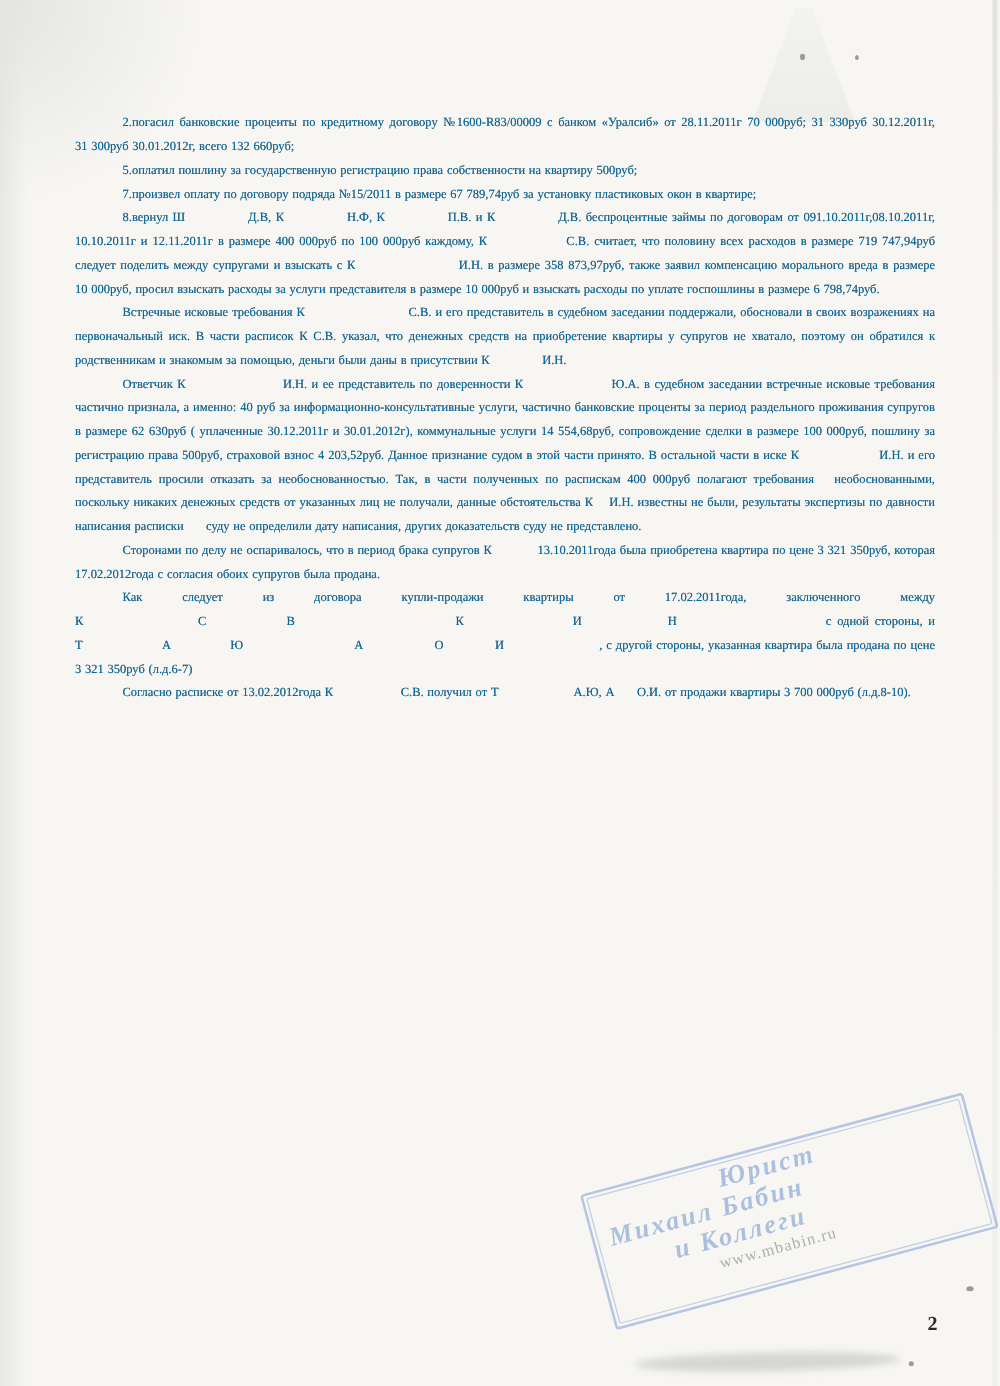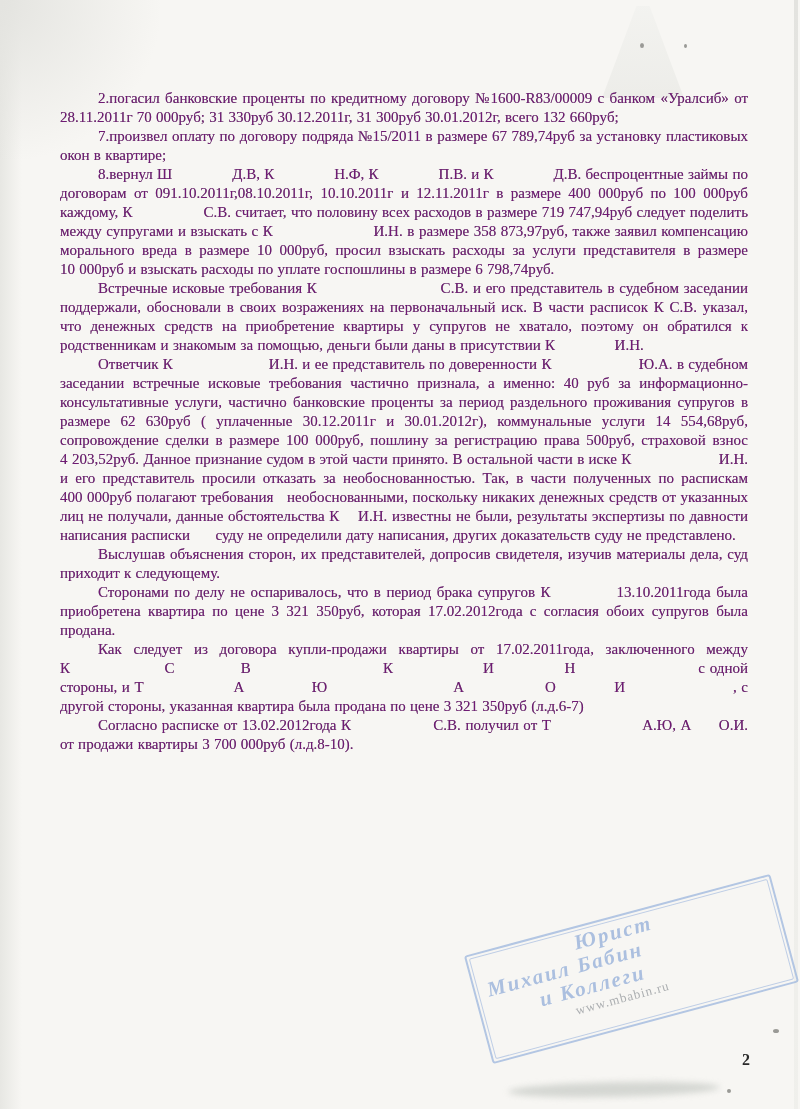--- a/index.html
+++ b/index.html
@@ -44,23 +44,23 @@
     filter: blur(3px); opacity: .65; transform: rotate(-1.2deg);
     z-index: 3;
   }
 
   
   .text-block {
     position: absolute; left: 60px; top: 89px; width: 688px;
     z-index: 2;
   }
   .para {
-    font-size: 15px;
+    font-size: 10px;
     line-height: 19px;
-    color: #701a75;
+    color: #0369a1;
     text-align: justify;
     text-indent: 38px;
     word-spacing: .5px;
     text-shadow: 0 0 .4px rgba(36,36,36,.55);
   }
 
   .page-number {
     position: absolute; left: 742px; top: 1051px;
     font-size: 16px; font-weight: bold; color: #2a2a2a;
     z-index: 3;
@@ -111,23 +111,23 @@
   <div class="stamp-text">
     <div class="stamp-title">Юрист</div>
     <div class="stamp-name">Михаил Бабин</div>
     <div class="stamp-suffix">и Коллеги</div>
     <div class="stamp-url">www.mbabin.ru</div>
   </div>
 </div>
 
 <div class="text-block">
     <div class="para">2.погасил банковские проценты по кредитному договору №1600-R83/00009 с банком «Уралсиб» от 28.11.2011г 70&nbsp;000руб; 31&nbsp;330руб 30.12.2011г, 31&nbsp;300руб 30.01.2012г, всего 132&nbsp;660руб;</div>
+    <div class="para">5.оплатил пошлину за государственную регистрацию права собственности на квартиру 500руб;</div>
     <div class="para">7.произвел оплату по договору подряда №15/2011 в размере 67&nbsp;789,74руб за установку пластиковых окон в квартире;</div>
     <div class="para">8.вернул Ш&nbsp;&nbsp;&nbsp;&nbsp;&nbsp;&nbsp;&nbsp;&nbsp;&nbsp;&nbsp;&nbsp;&nbsp;&nbsp;&nbsp;Д.В, К&nbsp;&nbsp;&nbsp;&nbsp;&nbsp;&nbsp;&nbsp;&nbsp;&nbsp;&nbsp;&nbsp;&nbsp;&nbsp;&nbsp;Н.Ф, К&nbsp;&nbsp;&nbsp;&nbsp;&nbsp;&nbsp;&nbsp;&nbsp;&nbsp;&nbsp;&nbsp;&nbsp;&nbsp;&nbsp;П.В. и К&nbsp;&nbsp;&nbsp;&nbsp;&nbsp;&nbsp;&nbsp;&nbsp;&nbsp;&nbsp;&nbsp;&nbsp;&nbsp;&nbsp;Д.В. беспроцентные займы по договорам от 091.10.2011г,08.10.2011г, 10.10.2011г и 12.11.2011г в размере 400&nbsp;000руб по 100&nbsp;000руб каждому, К&nbsp;&nbsp;&nbsp;&nbsp;&nbsp;&nbsp;&nbsp;&nbsp;&nbsp;&nbsp;&nbsp;&nbsp;&nbsp;&nbsp;&nbsp;&nbsp;С.В. считает, что половину всех расходов в размере 719&nbsp;747,94руб следует поделить между супругами и взыскать с К&nbsp;&nbsp;&nbsp;&nbsp;&nbsp;&nbsp;&nbsp;&nbsp;&nbsp;&nbsp;&nbsp;&nbsp;&nbsp;&nbsp;&nbsp;&nbsp;&nbsp;&nbsp;&nbsp;&nbsp;&nbsp;&nbsp;И.Н. в размере 358&nbsp;873,97руб, также заявил компенсацию морального вреда в размере 10&nbsp;000руб, просил взыскать расходы за услуги представителя в размере 10&nbsp;000руб и взыскать расходы по уплате госпошлины в размере 6&nbsp;798,74руб.</div>
     <div class="para">Встречные исковые требования К&nbsp;&nbsp;&nbsp;&nbsp;&nbsp;&nbsp;&nbsp;&nbsp;&nbsp;&nbsp;&nbsp;&nbsp;&nbsp;&nbsp;&nbsp;&nbsp;&nbsp;&nbsp;&nbsp;&nbsp;&nbsp;&nbsp;&nbsp;&nbsp;&nbsp;&nbsp;С.В. и его представитель в судебном заседании поддержали, обосновали в своих возражениях на первоначальный иск. В части расписок К С.В. указал, что денежных средств на приобретение квартиры у супругов не хватало, поэтому он обратился к родственникам и знакомым за помощью, деньги были даны в присутствии К&nbsp;&nbsp;&nbsp;&nbsp;&nbsp;&nbsp;&nbsp;&nbsp;&nbsp;&nbsp;&nbsp;&nbsp;&nbsp;&nbsp;И.Н.</div>
     <div class="para">Ответчик К&nbsp;&nbsp;&nbsp;&nbsp;&nbsp;&nbsp;&nbsp;&nbsp;&nbsp;&nbsp;&nbsp;&nbsp;&nbsp;&nbsp;&nbsp;&nbsp;&nbsp;&nbsp;&nbsp;&nbsp;&nbsp;&nbsp;И.Н. и ее представитель по доверенности К&nbsp;&nbsp;&nbsp;&nbsp;&nbsp;&nbsp;&nbsp;&nbsp;&nbsp;&nbsp;&nbsp;&nbsp;&nbsp;&nbsp;&nbsp;&nbsp;&nbsp;&nbsp;&nbsp;&nbsp;Ю.А. в судебном заседании встречные исковые требования частично признала, а именно: 40 руб за информационно-консультативные услуги, частично банковские проценты за период раздельного проживания супругов в размере 62&nbsp;630руб ( уплаченные 30.12.2011г и 30.01.2012г), коммунальные услуги 14&nbsp;554,68руб, сопровождение сделки в размере 100&nbsp;000руб, пошлину за регистрацию права 500руб, страховой взнос 4&nbsp;203,52руб. Данное признание судом в этой части принято. В остальной части в иске К&nbsp;&nbsp;&nbsp;&nbsp;&nbsp;&nbsp;&nbsp;&nbsp;&nbsp;&nbsp;&nbsp;&nbsp;&nbsp;&nbsp;&nbsp;&nbsp;&nbsp;&nbsp;&nbsp;&nbsp;И.Н. и его представитель просили отказать за необоснованностью. Так, в части полученных по распискам 400&nbsp;000руб полагают требования&nbsp;&nbsp;&nbsp;необоснованными, поскольку никаких денежных средств от указанных лиц не получали, данные обстоятельства К&nbsp;&nbsp;&nbsp;&nbsp;И.Н. известны не были, результаты экспертизы по давности написания расписки&nbsp;&nbsp;&nbsp;&nbsp;&nbsp;&nbsp;суду не определили дату написания, других доказательств суду не представлено.</div>
-    <div class="para">Выслушав объяснения сторон, их представителей, допросив свидетеля, изучив материалы дела, суд приходит к следующему.</div>
     <div class="para">Сторонами по делу не оспаривалось, что в период брака супругов К&nbsp;&nbsp;&nbsp;&nbsp;&nbsp;&nbsp;&nbsp;&nbsp;&nbsp;&nbsp;&nbsp;&nbsp;13.10.2011года была приобретена квартира по цене 3&nbsp;321&nbsp;350руб, которая 17.02.2012года с согласия обоих супругов была продана.</div>
     <div class="para">Как следует из договора купли-продажи квартиры от 17.02.2011года, заключенного между К&nbsp;&nbsp;&nbsp;&nbsp;&nbsp;&nbsp;&nbsp;&nbsp;&nbsp;&nbsp;&nbsp;&nbsp;&nbsp;&nbsp;&nbsp;&nbsp;&nbsp;&nbsp;&nbsp;&nbsp;С&nbsp;&nbsp;&nbsp;&nbsp;&nbsp;&nbsp;&nbsp;&nbsp;&nbsp;&nbsp;&nbsp;&nbsp;&nbsp;&nbsp;В&nbsp;&nbsp;&nbsp;&nbsp;&nbsp;&nbsp;&nbsp;&nbsp;&nbsp;&nbsp;&nbsp;&nbsp;&nbsp;&nbsp;&nbsp;&nbsp;&nbsp;&nbsp;&nbsp;&nbsp;&nbsp;&nbsp;&nbsp;&nbsp;&nbsp;&nbsp;&nbsp;&nbsp;К&nbsp;&nbsp;&nbsp;&nbsp;&nbsp;&nbsp;&nbsp;&nbsp;&nbsp;&nbsp;&nbsp;&nbsp;&nbsp;&nbsp;&nbsp;&nbsp;&nbsp;&nbsp;&nbsp;И&nbsp;&nbsp;&nbsp;&nbsp;&nbsp;&nbsp;&nbsp;&nbsp;&nbsp;&nbsp;&nbsp;&nbsp;&nbsp;&nbsp;&nbsp;Н&nbsp;&nbsp;&nbsp;&nbsp;&nbsp;&nbsp;&nbsp;&nbsp;&nbsp;&nbsp;&nbsp;&nbsp;&nbsp;&nbsp;&nbsp;&nbsp;&nbsp;&nbsp;&nbsp;&nbsp;&nbsp;&nbsp;&nbsp;&nbsp;&nbsp;&nbsp;с одной стороны, и Т&nbsp;&nbsp;&nbsp;&nbsp;&nbsp;&nbsp;&nbsp;&nbsp;&nbsp;&nbsp;&nbsp;&nbsp;&nbsp;&nbsp;&nbsp;&nbsp;&nbsp;&nbsp;&nbsp;&nbsp;А&nbsp;&nbsp;&nbsp;&nbsp;&nbsp;&nbsp;&nbsp;&nbsp;&nbsp;&nbsp;&nbsp;&nbsp;&nbsp;&nbsp;&nbsp;Ю&nbsp;&nbsp;&nbsp;&nbsp;&nbsp;&nbsp;&nbsp;&nbsp;&nbsp;&nbsp;&nbsp;&nbsp;&nbsp;&nbsp;&nbsp;&nbsp;&nbsp;&nbsp;&nbsp;&nbsp;&nbsp;&nbsp;&nbsp;&nbsp;&nbsp;&nbsp;&nbsp;&nbsp;А&nbsp;&nbsp;&nbsp;&nbsp;&nbsp;&nbsp;&nbsp;&nbsp;&nbsp;&nbsp;&nbsp;&nbsp;&nbsp;&nbsp;&nbsp;&nbsp;&nbsp;&nbsp;О&nbsp;&nbsp;&nbsp;&nbsp;&nbsp;&nbsp;&nbsp;&nbsp;&nbsp;&nbsp;&nbsp;&nbsp;&nbsp;И&nbsp;&nbsp;&nbsp;&nbsp;&nbsp;&nbsp;&nbsp;&nbsp;&nbsp;&nbsp;&nbsp;&nbsp;&nbsp;&nbsp;&nbsp;&nbsp;&nbsp;&nbsp;&nbsp;&nbsp;&nbsp;&nbsp;&nbsp;&nbsp;, с другой стороны, указанная квартира была продана по цене 3&nbsp;321&nbsp;350руб (л.д.6-7)</div>
     <div class="para">Согласно расписке от 13.02.2012года К&nbsp;&nbsp;&nbsp;&nbsp;&nbsp;&nbsp;&nbsp;&nbsp;&nbsp;&nbsp;&nbsp;&nbsp;&nbsp;&nbsp;&nbsp;&nbsp;&nbsp;&nbsp;С.В. получил от Т&nbsp;&nbsp;&nbsp;&nbsp;&nbsp;&nbsp;&nbsp;&nbsp;&nbsp;&nbsp;&nbsp;&nbsp;&nbsp;&nbsp;&nbsp;&nbsp;&nbsp;&nbsp;&nbsp;&nbsp;А.Ю, А&nbsp;&nbsp;&nbsp;&nbsp;&nbsp;&nbsp;О.И. от продажи квартиры 3&nbsp;700&nbsp;000руб (л.д.8-10).</div>
   </div>
 
 <div class="page-number">2</div>
 
 </body></html>

